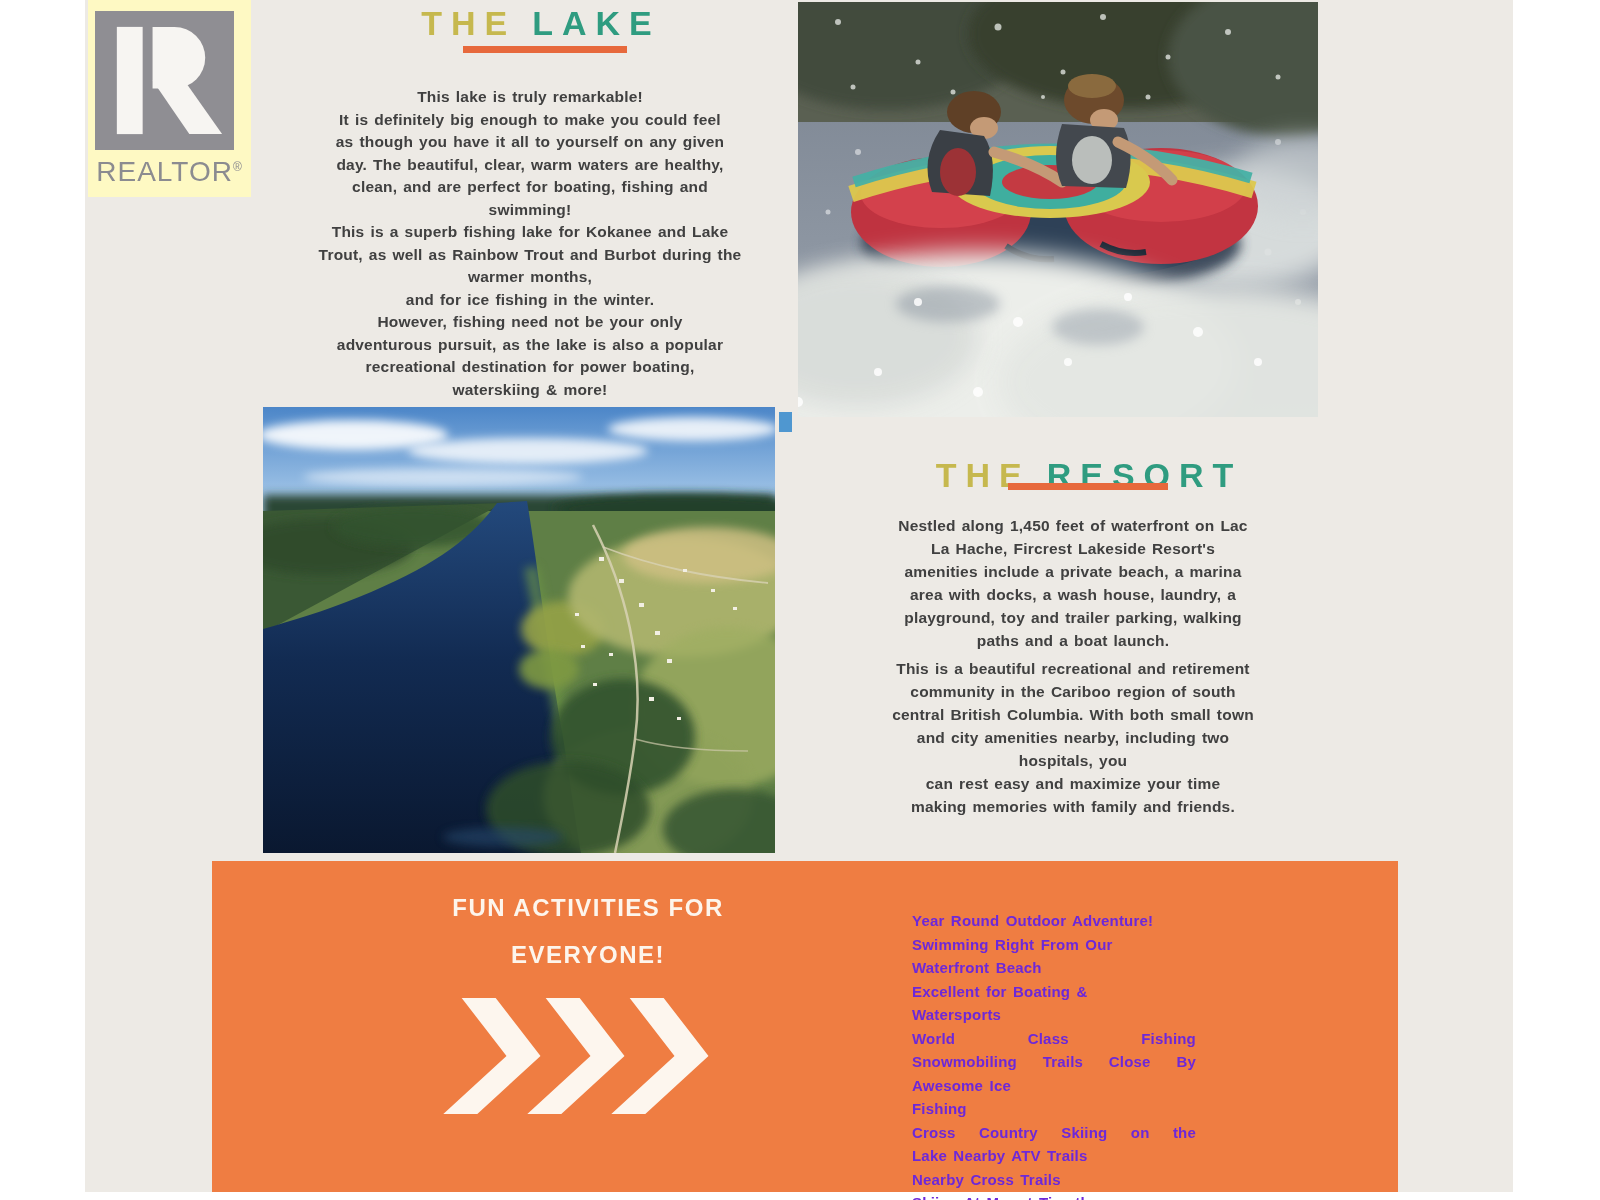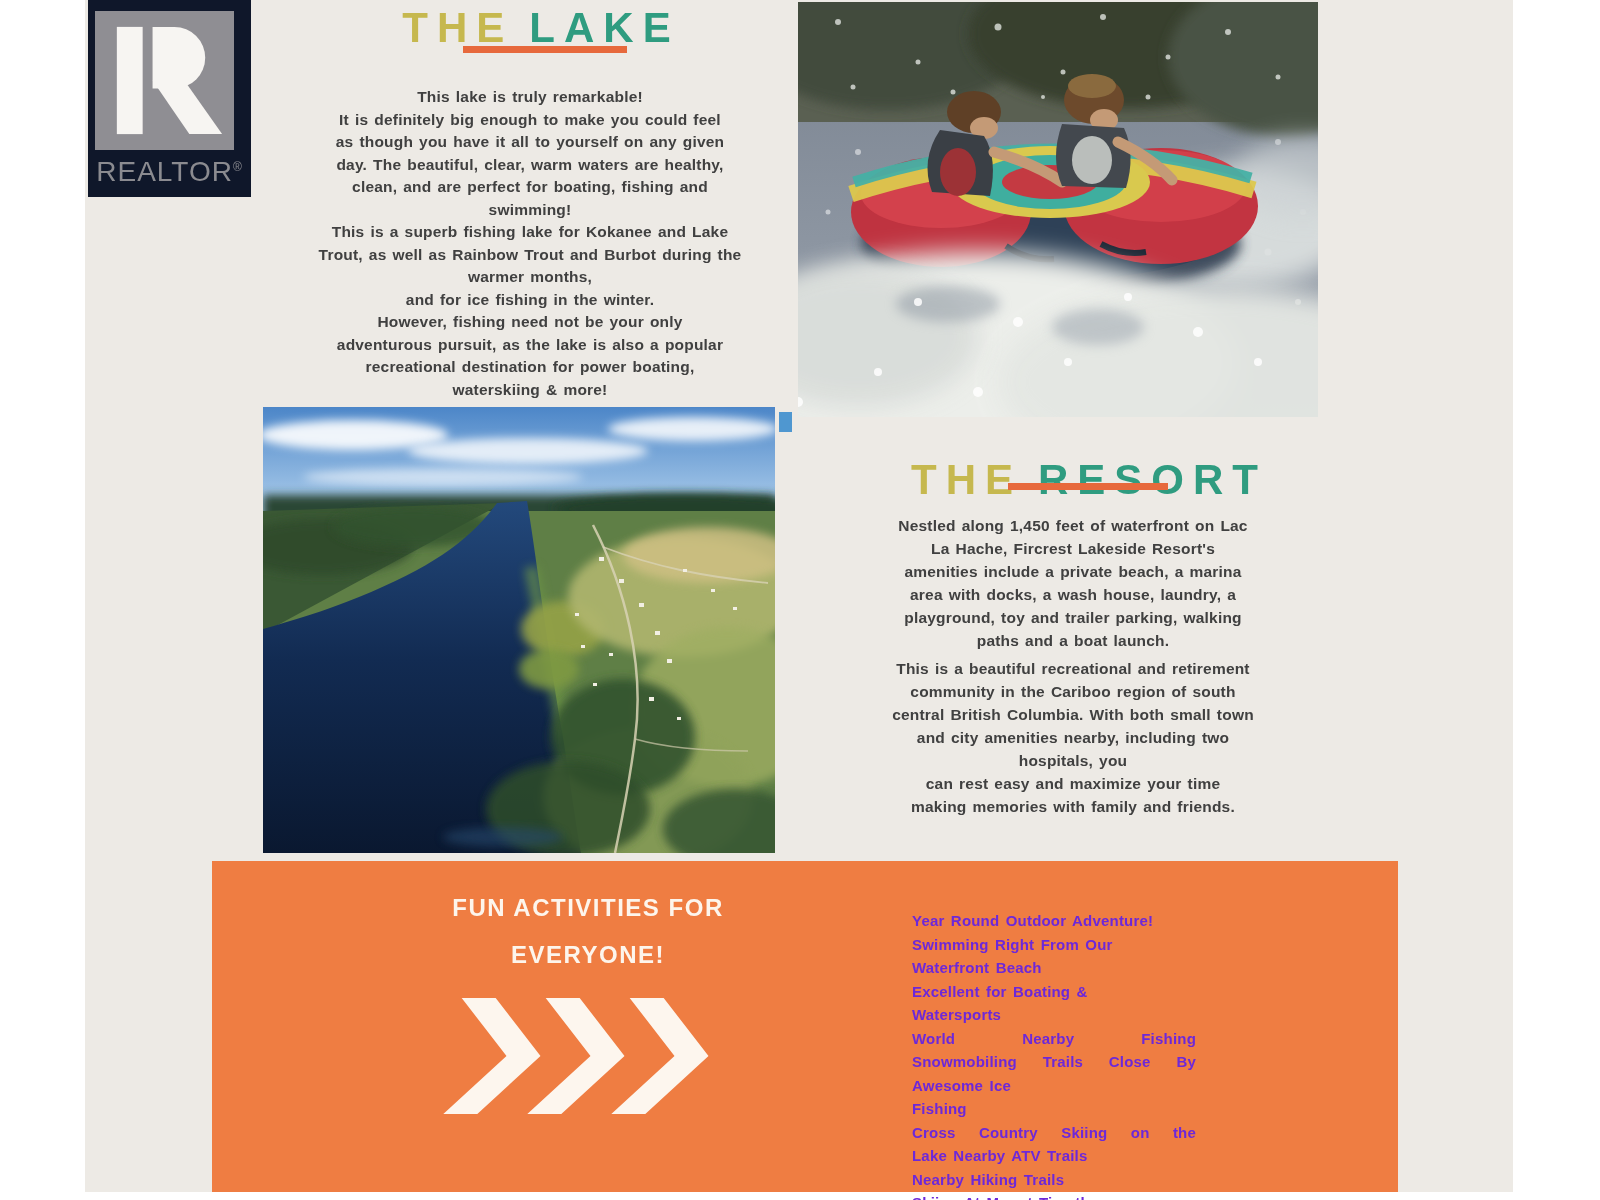--- a/index.html
+++ b/index.html
@@ -12,32 +12,32 @@
   }
   .abs{position:absolute;}
   
   .page-sheet{
     left:85px;top:0;width:1428px;height:1192px;
     background:#edeae5;
   }
   
   .realtor-card{
     left:88px;top:0;width:163px;height:197px;
-    background:#0f172a;
+    background:#fef9c3;
     text-align:center;
   }
   .realtor-block{left:7px;top:9px;width:139px;height:143px;position:absolute;}
   .realtor-label{
     position:absolute;left:0;top:156px;width:163px;
     color:#8b8b90;font-size:28px;letter-spacing:1px;font-weight:400;
   }
   .realtor-label sup{font-size:12px;}
   
   .section-title{
-    font-size:42px;font-weight:700;letter-spacing:9px;
+    font-size:34px;font-weight:700;letter-spacing:9px;
     text-align:center;white-space:nowrap;
   }
   .title-the{color:#c6b84e;margin-right:16px;}
   .title-word{color:#2f9c80;}
   .title-rule{height:7px;background:#e7693c;}
   
   .copy{
     color:#404040;font-size:15.5px;font-weight:600;
     letter-spacing:.2px;word-spacing:1.5px;
     text-align:center;white-space:pre-line;
@@ -319,22 +319,22 @@
     </g>
   </svg>
 </div>
 
 <div class="abs activities">
   <div class="activity-line">Year Round Outdoor Adventure!</div>
   <div class="activity-line">Swimming Right From Our</div>
   <div class="activity-line">Waterfront Beach</div>
   <div class="activity-line">Excellent for Boating &amp;</div>
   <div class="activity-line">Watersports</div>
-  <div class="activity-line stretch">World Nearby Fishing</div>
+  <div class="activity-line stretch">World Class Fishing</div>
   <div class="activity-line stretch">Snowmobiling Trails Close By</div>
   <div class="activity-line">Awesome Ice</div>
   <div class="activity-line">Fishing</div>
   <div class="activity-line stretch">Cross Country Skiing on the</div>
   <div class="activity-line">Lake Nearby ATV Trails</div>
-  <div class="activity-line">Nearby Hiking Trails</div>
+  <div class="activity-line">Nearby Cross Trails</div>
   <div class="activity-line">Skiing At Mount Timothy</div>
   <div class="activity-line">A Photography Buff's Dream</div>
 </div>
 
 </body></html>

